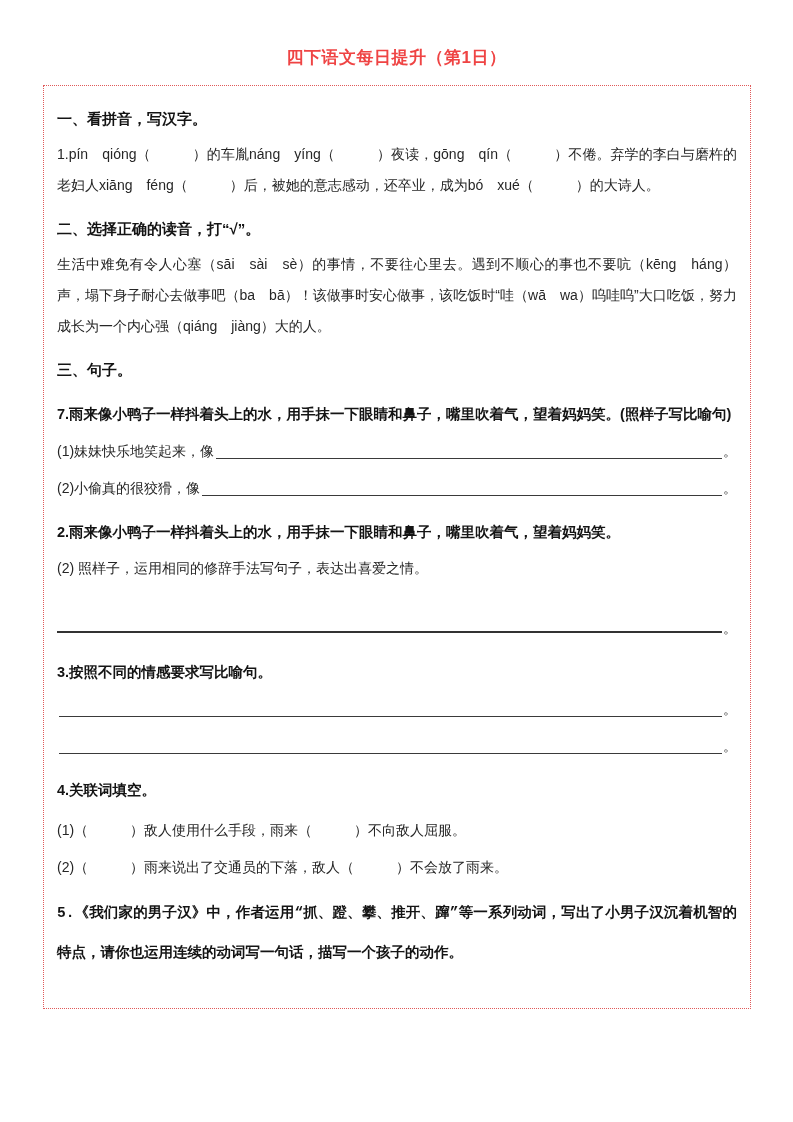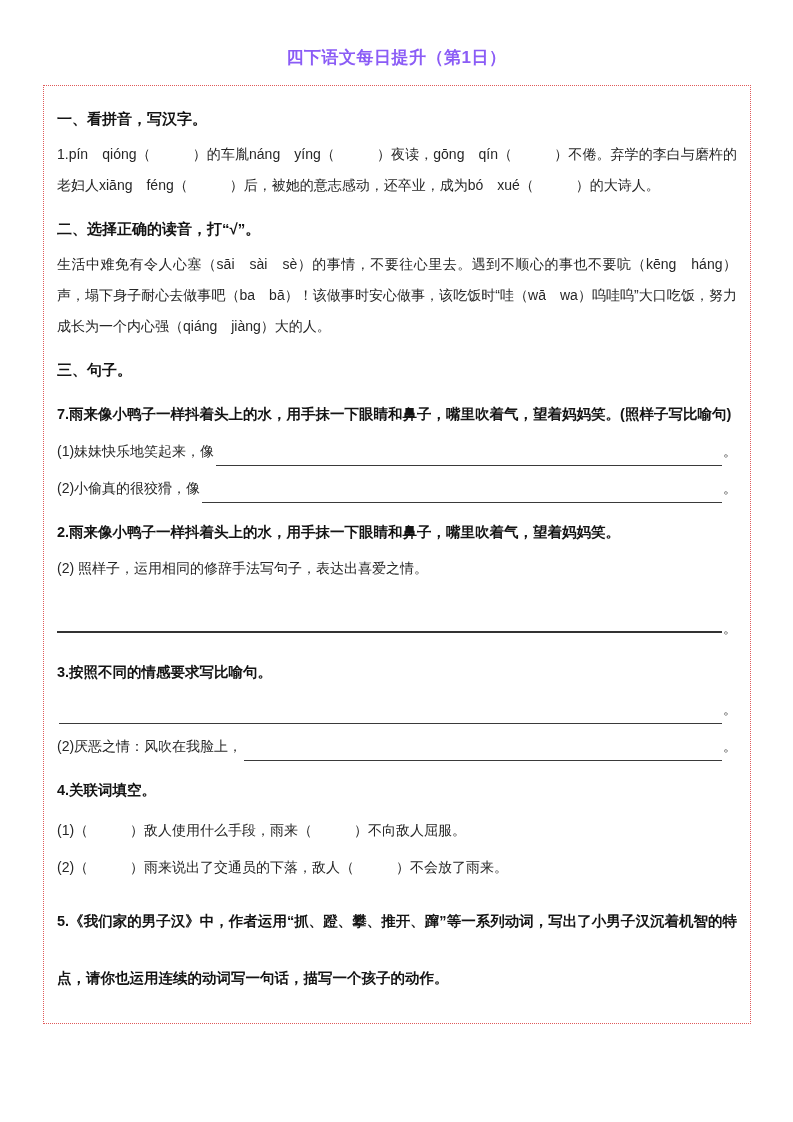--- a/index.html
+++ b/index.html
@@ -13,21 +13,21 @@
     overflow: hidden;
     font-family: "Liberation Sans", sans-serif;
     color: #1c1c1c;
   }
   .page-title {
     margin: 46px 0 0 0;
     text-align: center;
     font-size: 17px;
     line-height: 24px;
     font-weight: 700;
-    color: #8b5cf6;
+    color: #ef4444;
     letter-spacing: 0.5px;
   }
   .sheet {
     box-sizing: border-box;
     width: 708px;
     margin: 15px 0 0 43px;
     border: 1.5px dotted #e05a5a;
     padding: 8px 13px 14px 13px;
     min-height: 924px;
   }
@@ -54,21 +54,21 @@
     color: #262626;
   }
   p.k {
     line-height: 31px;
     margin: 5px 0 0 0;
     text-align: justify;
   }
   
   .row {
     display: flex;
-    align-items: flex-end;
+    align-items: center;
     line-height: 30px;
     margin: 7px 0 0 0;
   }
   .row .fill {
     flex: 1 1 auto;
     height: 1em;
     border-bottom: 1px solid #3a3a3a;
     margin: 0 1px 0 2px;
   }
   .ans {
@@ -87,23 +87,24 @@
   .blank {
     display: inline-block;
     height: 1em;
     border-bottom: 1px solid #3a3a3a;
     vertical-align: baseline;
   }
   .w66  { width: 66px; }
   .w56  { width: 56px; }
   .w110 { width: 110px; }
   .q5 {
-    line-height: 57px;
+    line-height: 40px;
     margin-top: 10px;
     text-align: justify;
+    font-family: Liberation Mono, monospace;
   }
   .mt6  { margin-top: 6px; }
   .mt10 { margin-top: 10px; }
 </style>
 </head>
 <body>
 
 <h1 class="page-title">四下语文每日提升（第1日）</h1>
 
 <div class="sheet">
@@ -134,21 +135,20 @@
     <span class="fill"></span>
     <span>。</span>
   </div>
 
   <div class="hq">3.按照不同的情感要求写比喻句。</div>
   <div class="row k">
     <span class="fill"></span>
     <span>。</span>
   </div>
   <div class="row k">
-    <span>(2)厌恶之情：风吹在我脸上，</span>
     <span class="fill"></span>
     <span>。</span>
   </div>
 
   <div class="hq">4.关联词填空。</div>
   <div class="k mt10" style="line-height:31px;">(1)（　　　）敌人使用什么手段，雨来（　　　）不向敌人屈服。</div>
   <div class="k mt6" style="line-height:31px;">(2)（　　　）雨来说出了交通员的下落，敌人（　　　）不会放了雨来。</div>
 
   <div class="hq q5">5.《我们家的男子汉》中，作者运用“抓、蹬、攀、推开、蹿”等一系列动词，写出了小男子汉沉着机智的特点，请你也运用连续的动词写一句话，描写一个孩子的动作。</div>
 

